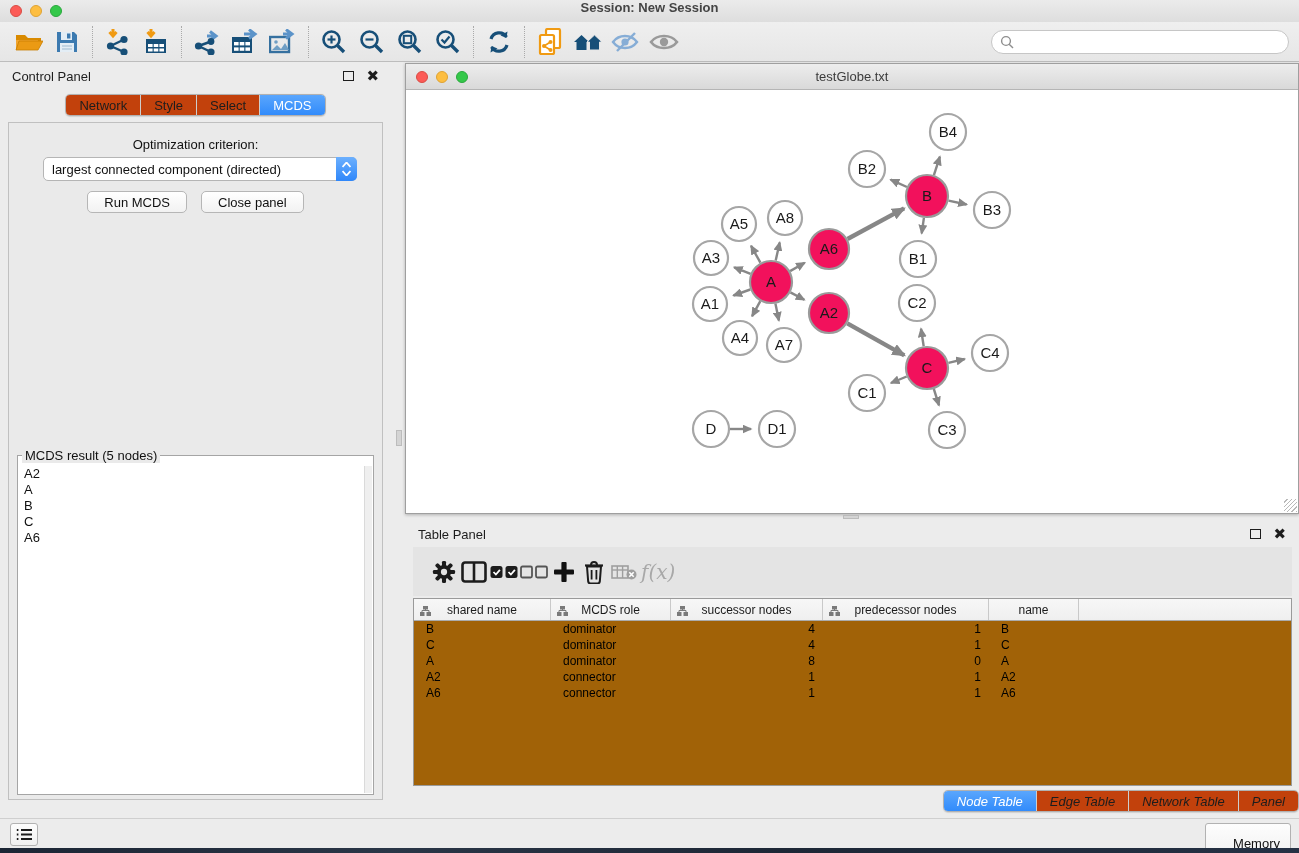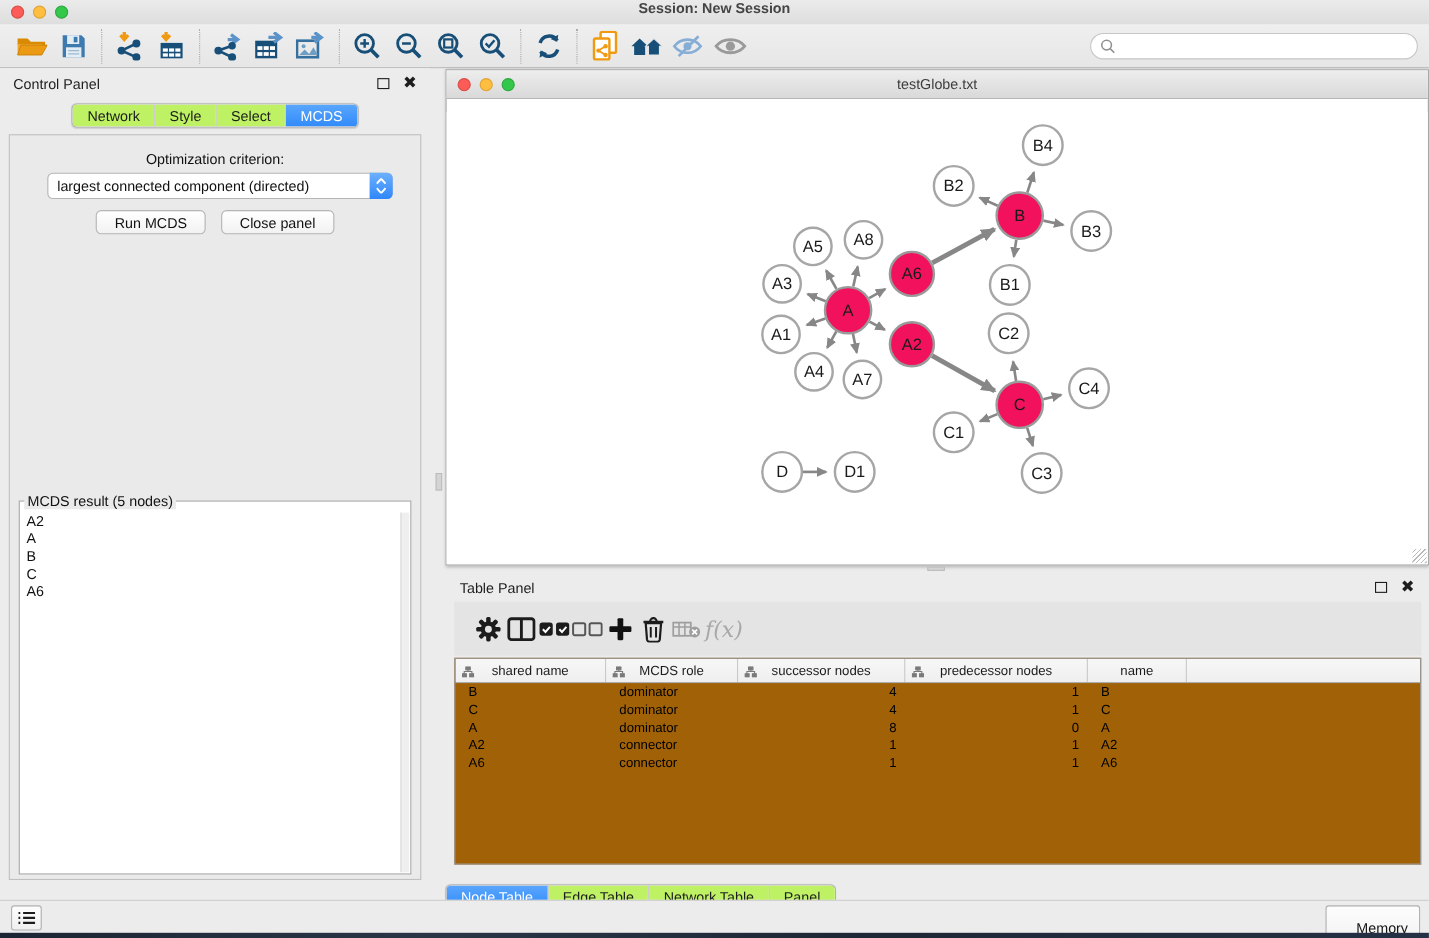--- a/index.html
+++ b/index.html
@@ -30,21 +30,21 @@
   
   .cpanel{position:absolute;left:0;top:62px;width:391px;height:756px;background:#ececec;}
   .panel-head{height:28px;display:flex;align-items:center;padding:0 12px;}
   .panel-title{font-size:13px;color:#1d1d1d;}
   .panel-head .spacer{flex:1;}
   .float-icon{width:11px;height:10px;border:1.6px solid #1d1d1d;display:inline-block;margin-right:12px;}
   .close-icon{font-size:15px;font-weight:bold;color:#1d1d1d;line-height:10px;}
   .tabsrow{display:flex;justify-content:center;margin-top:4px;}
   .segmented{display:inline-flex;border:1px solid #b1b1b1;border-radius:5px;overflow:hidden;
     background:#fff;height:22px;box-shadow:0 0.5px 1px rgba(0,0,0,.12);}
-  .segment{padding:2px 13px;font-size:13px;color:#1d1d1d;background:#bef264;border-left:1px solid #cdcdcd;
+  .segment{padding:2px 13px;font-size:13px;color:#1d1d1d;background:#c2410c;border-left:1px solid #cdcdcd;
     display:flex;align-items:center;white-space:nowrap;}
   .segment:first-child{border-left:none;}
   .segment.active{background:linear-gradient(#5aa6fd,#318bfb);color:#fff;}
   .cbody{position:absolute;left:8px;top:60px;width:375px;height:678px;background:#eaeaea;
     border:1px solid #c0c0c0;}
   .opt-label{text-align:center;font-size:13px;color:#111;margin-top:14px;}
   .combo{position:absolute;left:34px;top:34px;width:314px;height:24px;background:#fff;
     border:1px solid #b5b5b5;border-radius:5px;display:flex;align-items:center;}
   .combo .val{flex:1;font-size:13px;color:#111;padding-left:8px;white-space:nowrap;overflow:hidden;}
   .combo .stepper{width:21px;height:24px;margin:-1px -1px -1px 0;border-radius:0 5px 5px 0;
@@ -88,21 +88,21 @@
     border:1px solid #9a9a9a;overflow:hidden;}
   .thead{display:flex;height:22px;background:linear-gradient(#f7f7f7,#efefef);
     border-bottom:1px solid #ababab;}
   .th{position:relative;display:flex;align-items:center;justify-content:center;
     font-size:12px;color:#1b1b1b;border-right:1px solid #c9c9c9;height:100%;}
   .th .hicon{position:absolute;left:6px;top:6px;}
   .trow{display:flex;height:16px;align-items:center;}
   .td{font-size:12px;color:#000;height:16px;line-height:16px;white-space:nowrap;overflow:hidden;}
   .td.left{padding-left:12px;text-align:left;}
   .td.right{padding-right:8px;text-align:right;}
-  .ttabs{position:absolute;left:0;top:284px;width:100%;display:flex;justify-content:flex-start;}
+  .ttabs{position:absolute;left:0;top:270px;width:100%;display:flex;justify-content:flex-end;font-style:italic;}
 
   
   .statusbar{position:absolute;left:0;top:818px;width:1299px;height:30px;background:#ececec;
     border-top:1px solid #cfcfcf;}
   .listbtn{position:absolute;left:10px;top:4px;width:28px;height:23px;
     background:linear-gradient(#fdfdfd,#f0f0f0);border:1px solid #b2b2b2;border-radius:3px;
     display:flex;align-items:center;justify-content:center;}
   .membtn{position:absolute;right:8px;top:4px;height:40px;padding:0 10px;
     background:linear-gradient(#fdfdfd,#f0f0f0);border:1px solid #b2b2b2;border-radius:3px;
     display:flex;align-items:center;gap:6px;font-size:13px;color:#111;}

